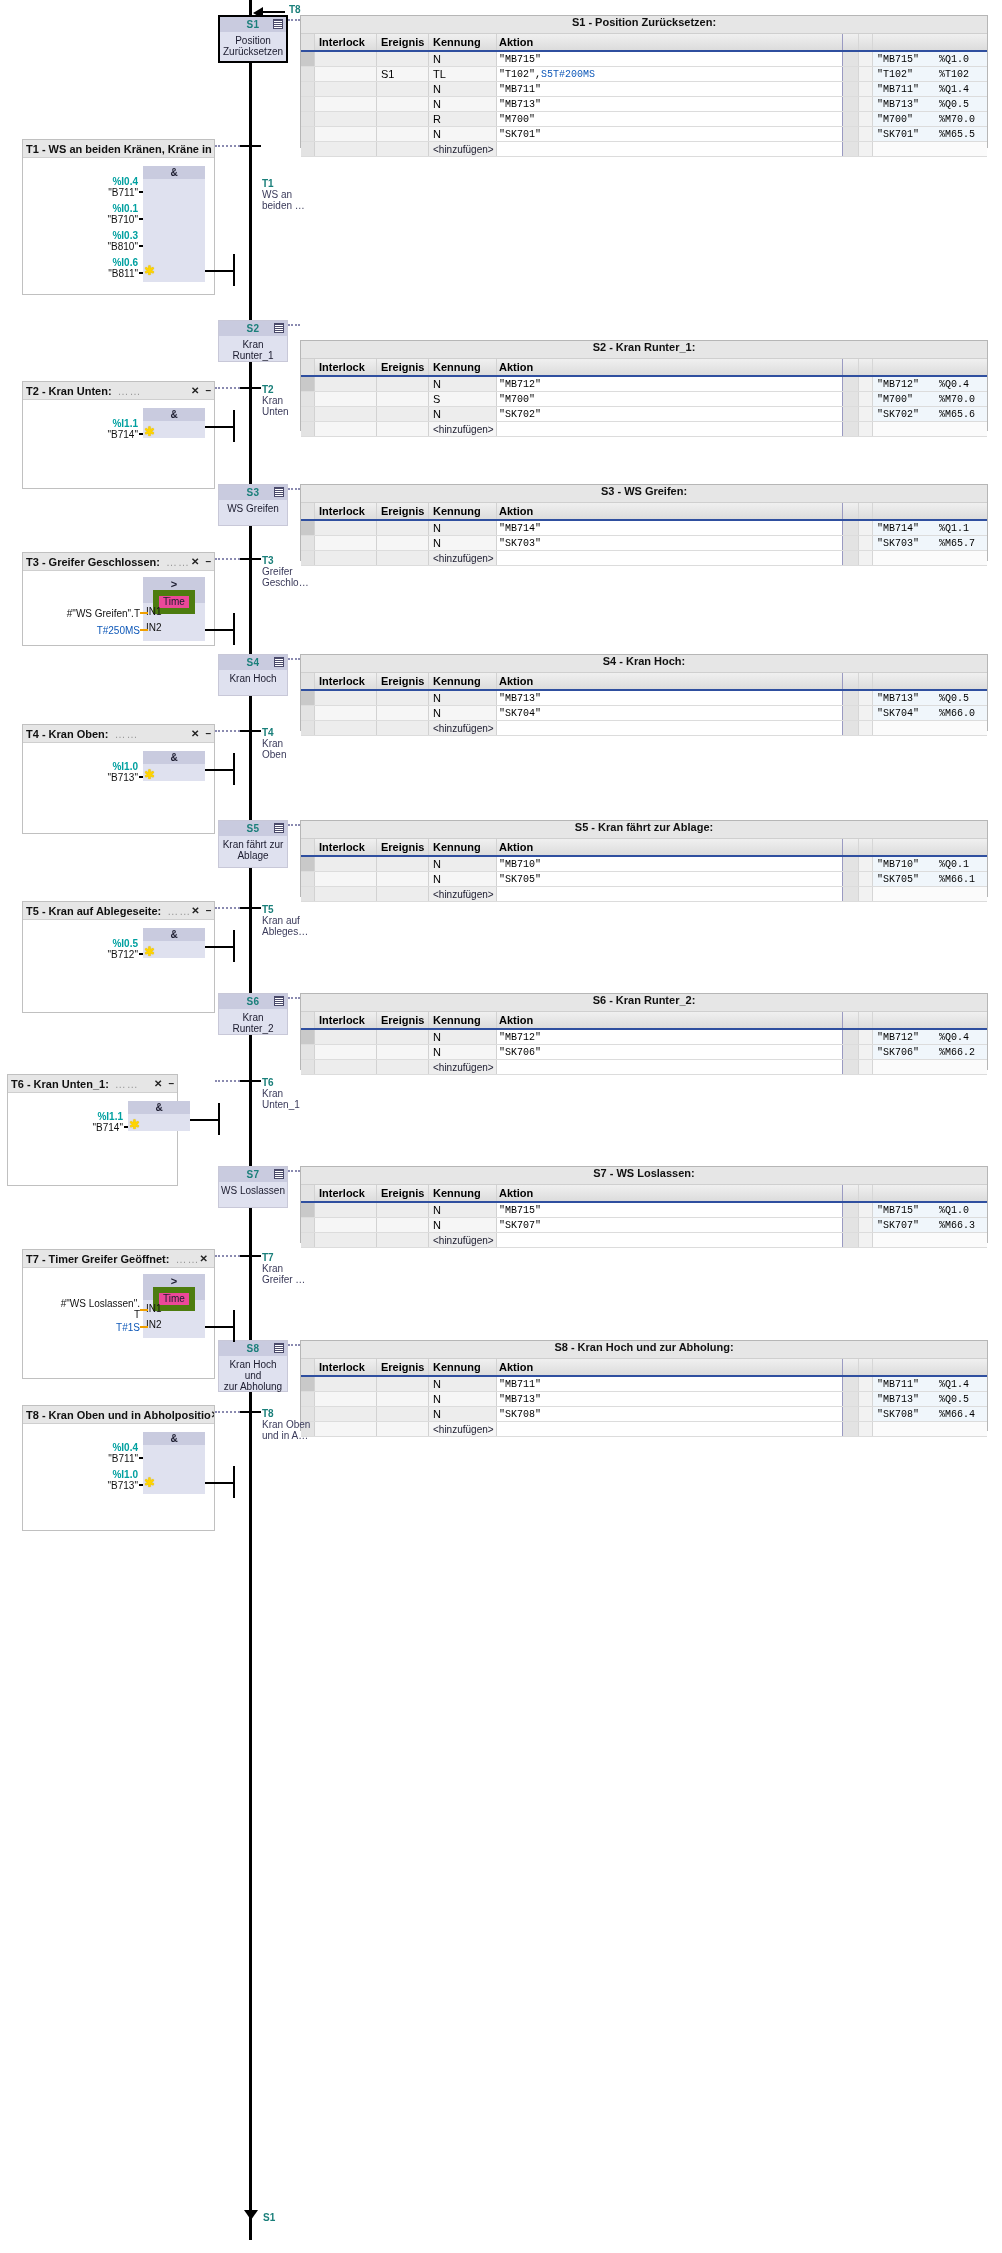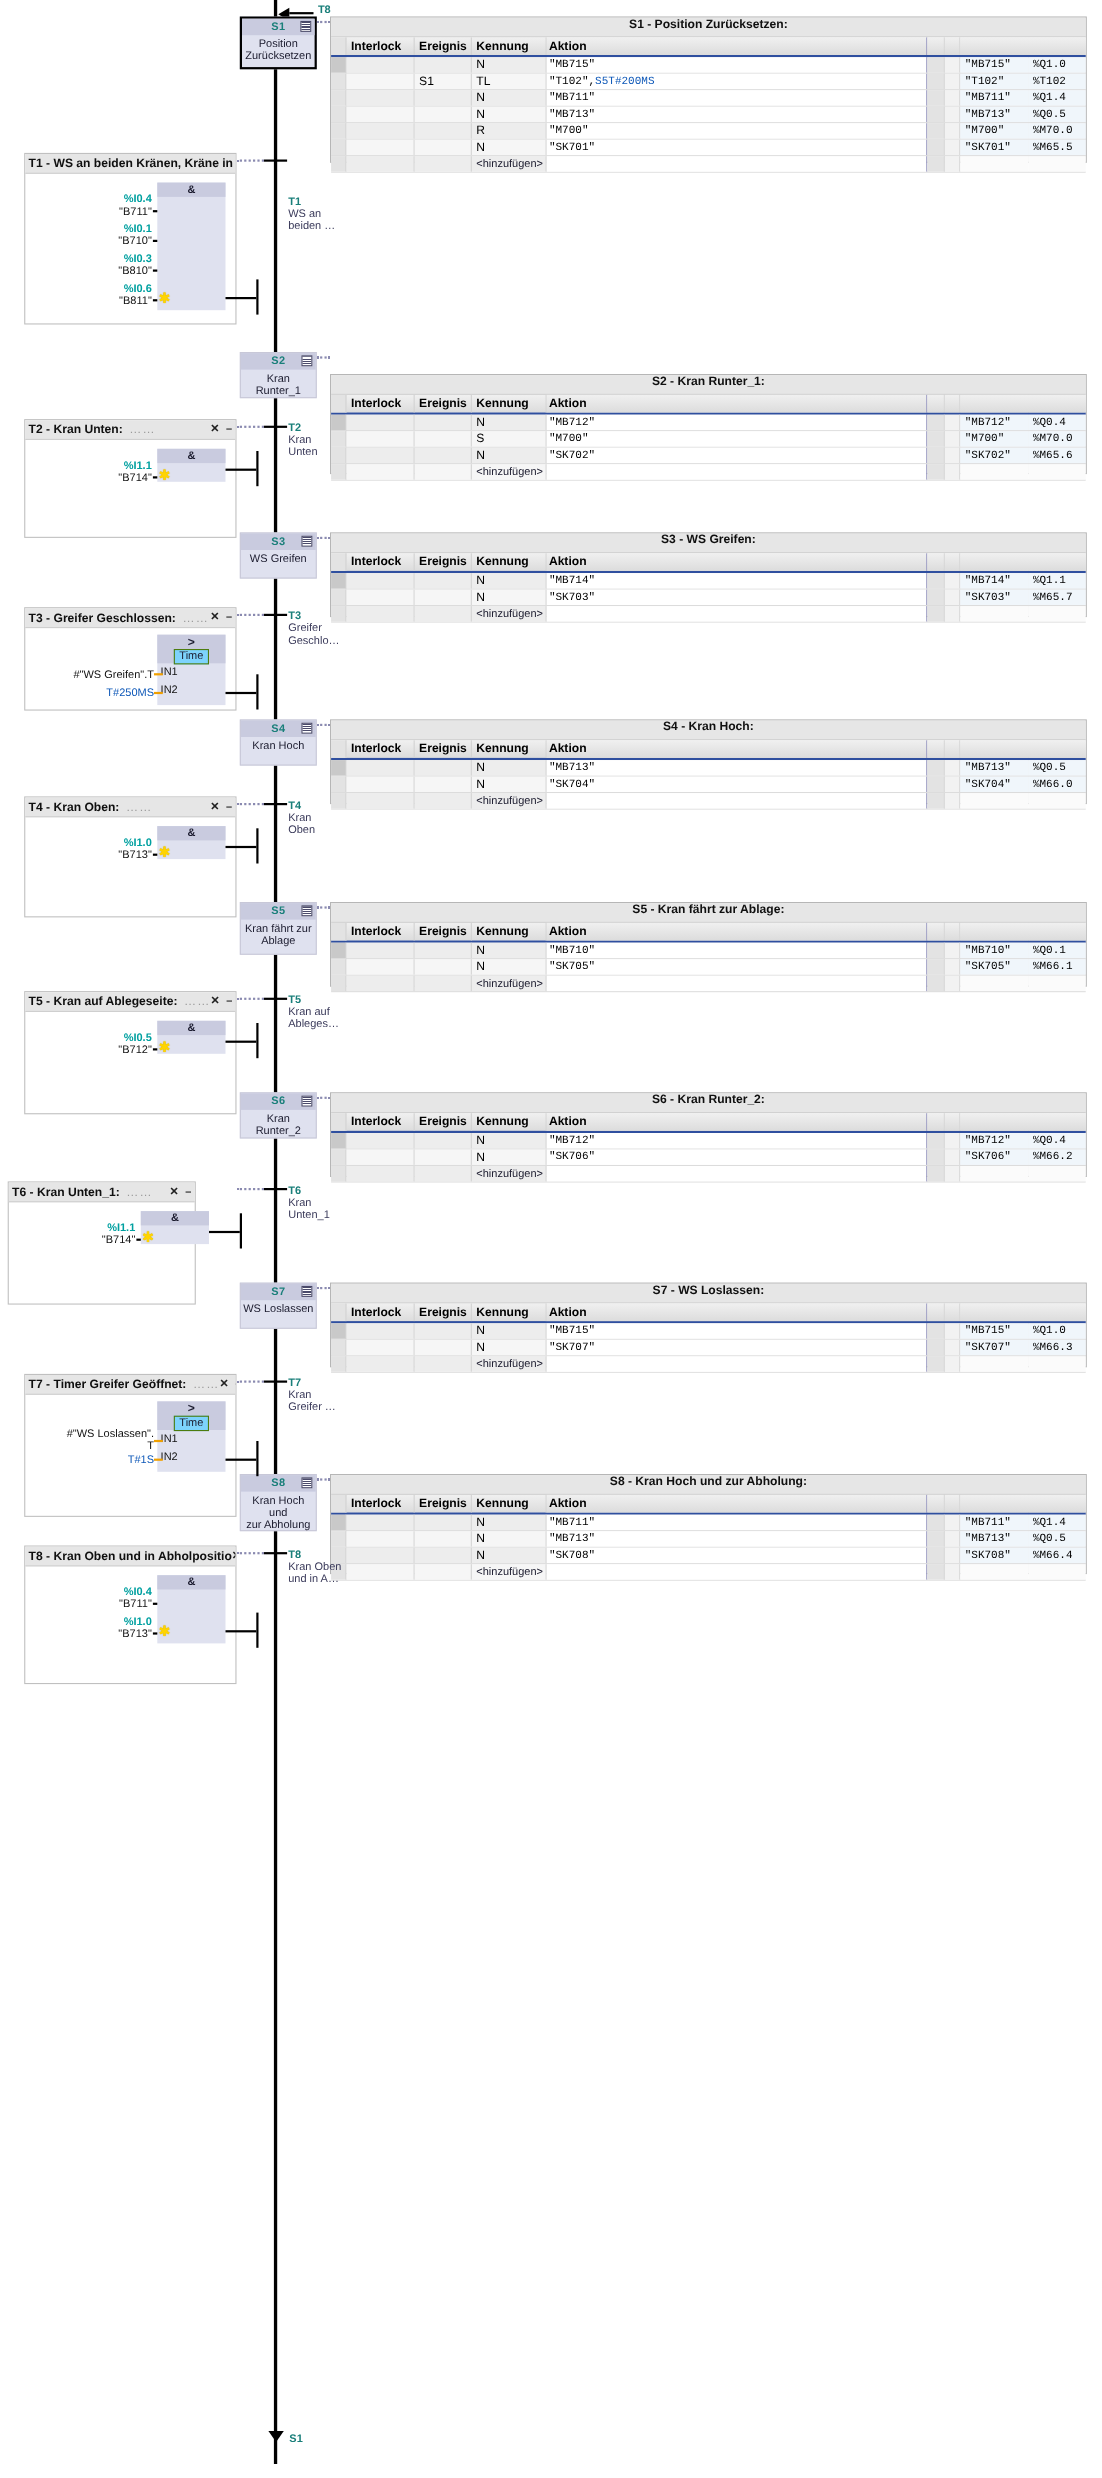--- a/index.html
+++ b/index.html
@@ -88,21 +88,21 @@
   .wire{position:absolute;height:2px;background:#000;}
   .outwire{position:absolute;height:2px;background:#000;}
   .outbar{position:absolute;width:2px;background:#000;}
   .star{position:absolute;color:#ffd400;font-size:13px;line-height:10px;text-shadow:0 0 1px #c8a400;}
 
   
   .timerbox{position:absolute;width:62px;background:#dfe1ef;}
   .timerbox .tb-hdr{height:26px;background:#c9cbdf;text-align:center;font-size:10px;
                     color:#1b1b2e;line-height:12px;padding-top:1px;box-sizing:border-box;}
   .timerbox .tb-hdr .gt{font-weight:bold;font-size:11px;display:block;}
-  .timerbox .tb-hdr .tt{display:inline-block;border:1px solid #4d7c0f;background:#7dd3fc;
+  .timerbox .tb-hdr .tt{display:inline-block;border:6px solid #4d7c0f;background:#ec4899;
                         padding:0 4px;font-size:10px;text-align:right;}
   .timerbox .tb-in{height:16px;display:flex;align-items:center;padding-left:3px;font-size:10px;color:#111;}
   .inlbl{position:absolute;text-align:right;font-size:10px;color:#111;}
   .inlbl.blue{color:#0e58b8;text-align:right;}
   .owire{position:absolute;height:2px;background:#f0a000;}
 
   .bottomlbl{position:absolute;font-size:10px;color:#1a7f7a;font-weight:bold;}
 </style>
 </head>
 <body>

